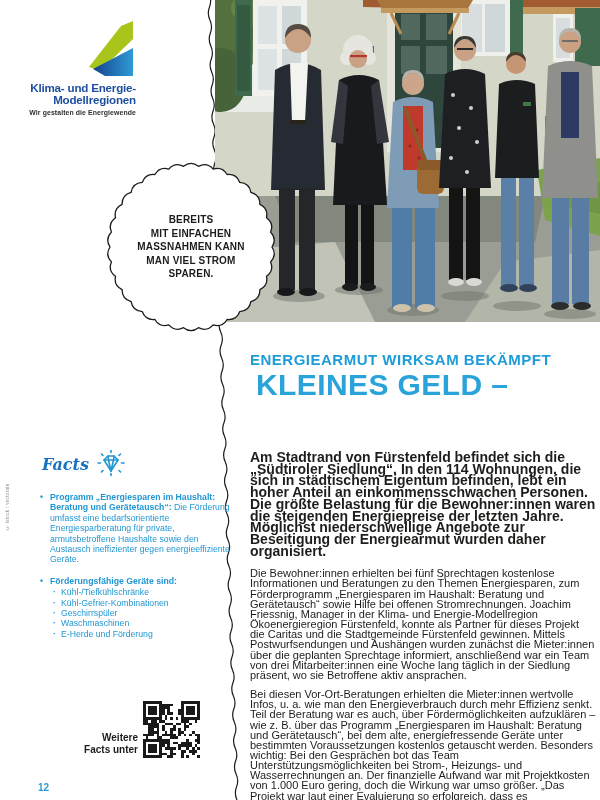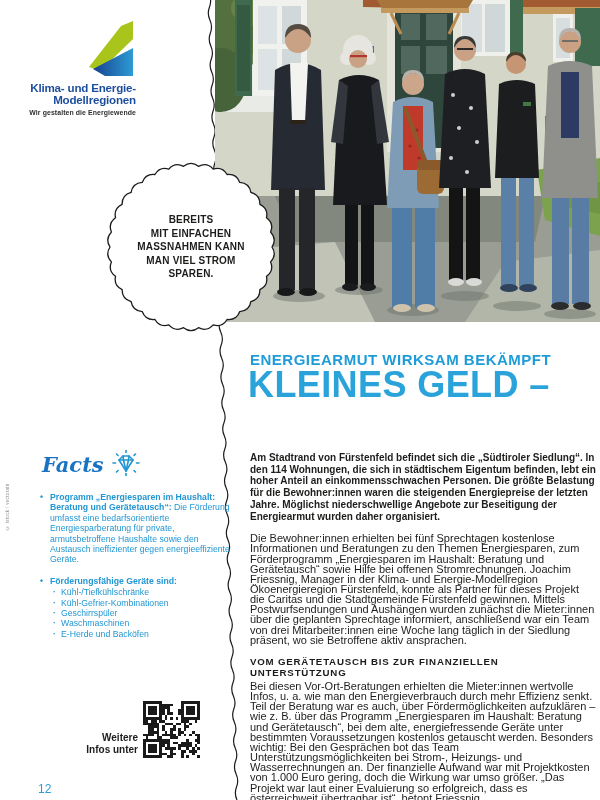--- a/index.html
+++ b/index.html
@@ -21,49 +21,49 @@
   
   .bubble{position:absolute;left:103px;top:159px;width:176px;height:176px;z-index:3;}
   .bubble svg{position:absolute;inset:0;}
   .bubble-text{position:absolute;inset:0;display:flex;flex-direction:column;align-items:center;
                justify-content:center;text-align:center;font-size:10px;font-weight:bold;
                line-height:13.6px;color:#1c1c1b;letter-spacing:.2px;}
 
   
   .kicker{position:absolute;left:250px;top:351px;font-size:15px;font-weight:bold;
           color:#1e9cd8;letter-spacing:.5px;z-index:4;}
-  .title{position:absolute;left:248px;top:371px;font-weight:800;font-size:36px;
+  .title{position:absolute;left:256px;top:371px;font-weight:800;font-size:30px;
          line-height:28.5px;letter-spacing:.4px;z-index:4;}
   .title-l1{color:#2aa3db;}
   .title-l2{color:#1c1c1b;}
   .article{position:absolute;left:250px;top:452px;width:346px;z-index:4;}
-  .lead{font-size:10px;font-weight:bold;line-height:11.7px;margin:0 0 11px 0;}
+  .lead{font-size:14px;font-weight:bold;line-height:11.7px;margin:0 0 11px 0;}
   .bodyp{font-size:11px;line-height:10.15px;margin:0 0 9px 0;}
   .subhead{font-size:9.7px;font-weight:bold;letter-spacing:.8px;margin:11px 0 3px 0;color:#1b1b1a;}
 
   
   .credit{position:absolute;left:5px;top:452px;height:78px;font-size:4.6px;color:#8c8c8c;
           writing-mode:vertical-rl;transform:rotate(180deg);letter-spacing:.3px;z-index:4;}
   .facts{position:absolute;left:40px;top:449px;width:193px;color:#2196d3;z-index:4;}
   .facts-head{display:flex;align-items:center;gap:7px;margin:0 0 13px 2px;}
   .facts-word{font-family:"DejaVu Serif","Liberation Serif",serif;font-style:italic;
-              font-weight:bold;font-size:21px;color:#1a73c2;}
+              font-weight:bold;font-size:16px;color:#1a73c2;}
   .fb{list-style:none;margin:0;padding:0;}
   .fb>li{position:relative;padding-left:10px;font-size:8.7px;line-height:10.4px;margin-bottom:11px;}
   .fb>li::before{content:"•";position:absolute;left:0;top:0;font-weight:bold;}
   .fb b{font-weight:bold;margin-top:16px;}
   .fsub{list-style:none;margin:1px 0 12px 0;padding:0 0 0 3px;}
   .fsub>li{position:relative;padding-left:8px;line-height:10.4px;}
   .fsub>li::before{content:"·";position:absolute;left:0;top:0;font-weight:bold;}
   .bold-li{font-weight:bold;}
 
   .moreinfo{position:absolute;left:40px;top:732px;width:98px;text-align:right;font-weight:bold;
             color:#1c1c1b;font-size:10px;line-height:11.5px;z-index:4;}
   .qr{position:absolute;left:143px;top:701px;width:57px;height:57px;z-index:4;background:#fff;}
-  .pagenum{position:absolute;left:38px;top:782px;font-size:12px;font-weight:normal;color:#2e9bd5;z-index:4;}
+  .pagenum{position:absolute;left:38px;top:782px;font-size:10px;font-weight:bold;color:#2e9bd5;z-index:4;}
 </style>
 </head>
 <body>
 
 <div class="page">
 
   <svg class="vline" aria-hidden="true">
     <path id="vwave-path" fill="none" stroke="#1b1b1b" stroke-width="1.2" d="M209,-6 Q212.0,0.5 209.5,7.0 Q206.9,13.5 209.9,20.0 Q212.9,26.5 210.4,33.0 Q207.8,39.5 210.8,46.0 Q213.8,52.5 211.3,59.0 Q208.7,65.5 211.7,72.0 Q214.7,78.5 212.2,85.0 Q209.6,91.5 212.6,98.0 Q215.6,104.5 213.1,111.0 Q210.5,117.5 213.5,124.0 Q216.5,130.5 214.0,137.0 Q211.4,143.5 214.4,150.0 Q217.4,156.5 214.9,163.0 Q212.3,169.5 215.3,176.0 Q218.3,182.5 215.8,189.0 Q213.2,195.5 216.2,202.0 Q219.3,208.5 216.7,215.0 Q214.1,221.5 217.1,228.0 Q220.2,234.5 217.6,241.0 Q215.0,247.5 218.0,254.0 Q221.1,260.5 218.5,267.0 Q215.9,273.5 218.9,280.0 Q222.0,286.5 219.4,293.0 Q216.8,299.5 219.8,306.0 Q222.9,312.5 220.3,319.0 Q217.7,325.5 220.7,332.0 Q223.8,338.5 221.2,345.0 Q218.6,351.5 221.6,358.0 Q224.7,364.5 222.1,371.0 Q219.5,377.5 222.5,384.0 Q225.6,390.5 223.0,397.0 Q220.4,403.5 223.5,410.0 Q226.5,416.5 223.9,423.0 Q221.3,429.5 224.4,436.0 Q227.4,442.5 224.8,449.0 Q222.2,455.5 225.3,462.0 Q228.3,468.5 225.7,475.0 Q223.1,481.5 226.2,488.0 Q229.2,494.5 226.6,501.0 Q224.0,507.5 227.1,514.0 Q230.1,520.5 227.5,527.0 Q224.9,533.5 228.0,540.0 Q231.0,546.5 228.4,553.0 Q225.8,559.5 228.9,566.0 Q231.9,572.5 229.3,579.0 Q226.7,585.5 229.8,592.0 Q232.8,598.5 230.2,605.0 Q227.7,611.5 230.7,618.0 Q233.7,624.5 231.1,631.0 Q228.6,637.5 231.6,644.0 Q234.6,650.5 232.0,657.0 Q229.5,663.5 232.5,670.0 Q235.5,676.5 232.9,683.0 Q230.4,689.5 233.4,696.0 Q236.4,702.5 233.8,709.0 Q231.3,715.5 234.3,722.0 Q237.3,728.5 234.7,735.0 Q232.2,741.5 235.2,748.0 Q238.2,754.5 235.6,761.0 Q233.1,767.5 236.1,774.0 Q239.1,780.5 236.5,787.0 Q234.0,793.5 237.0,800.0"></path>
   </svg>
 
@@ -236,21 +236,20 @@
     </div>
   </div>
 
   <div class="kicker">ENERGIEARMUT WIRKSAM BEKÄMPFT</div>
   <div class="title">
     <div class="title-l1">KLEINES GELD –</div>
   </div>
   <div class="article">
     <p class="lead">Am Stadtrand von Fürstenfeld befindet sich die „Südtiroler Siedlung“. In den 114 Wohnungen, die sich in städtischem Eigentum befinden, lebt ein hoher Anteil an einkommensschwachen Personen. Die größte Belastung für die Bewohner:innen waren die steigenden Energiepreise der letzten Jahre. Möglichst niederschwellige Angebote zur Beseitigung der Energiearmut wurden daher organisiert.</p>
     <p class="bodyp">Die Bewohner:innen erhielten bei fünf Sprechtagen kostenlose Informationen und Beratungen zu den Themen Energiesparen, zum Förderprogramm „Energiesparen im Haushalt: Beratung und Gerätetausch“ sowie Hilfe bei offenen Stromrechnungen. Joachim Friessnig, Manager in der Klima- und Energie-Modellregion Ökoenergieregion Fürstenfeld, konnte als Partner für dieses Projekt die Caritas und die Stadtgemeinde Fürstenfeld gewinnen. Mittels Postwurfsendungen und Aushängen wurden zunächst die Mieter:innen über die geplanten Sprechtage informiert, anschließend war ein Team von drei Mitarbeiter:innen eine Woche lang täglich in der Siedlung präsent, wo sie Betroffene aktiv ansprachen.</p>
-    <h3 class="subhead">VOM GERÄTETAUSCH BIS ZUR FINANZIELLEN UNTERSTÜTZUNG</h3>
     <p class="bodyp">Bei diesen Vor-Ort-Beratungen erhielten die Mieter:innen wertvolle Infos, u. a. wie man den Energieverbrauch durch mehr Effizienz senkt. Teil der Beratung war es auch, über Fördermöglichkeiten aufzuklären – wie z. B. über das Programm „Energiesparen im Haushalt: Beratung und Gerätetausch“, bei dem alte, energiefressende Geräte unter bestimmten Voraussetzungen kostenlos getauscht werden. Besonders wichtig: Bei den Gesprächen bot das Team Unterstützungsmöglichkeiten bei Strom-, Heizungs- und Wasserrechnungen an. Der finanzielle Aufwand war mit Projektkosten von 1.000 Euro gering, doch die Wirkung war umso größer. „Das Projekt war laut einer Evaluierung so erfolgreich, dass es österreichweit übertragbar ist“, betont Friessnig.</p>
   </div>
 
   <div class="credit">© istock / vectorain</div>
 
   <div class="facts">
     <div class="facts-head">
       <span class="facts-word">Facts</span>
       <svg width="30" height="30" viewBox="0 0 30 30">
         <g stroke="#2196d3" stroke-width="1.6" fill="none" stroke-linecap="round" stroke-linejoin="round">
@@ -274,29 +273,29 @@
         <b>Programm „Energiesparen im Haushalt: Beratung und Gerätetausch“:</b>
         <span>Die Förderung umfasst eine bedarfsorientierte Energiesparberatung für private, armutsbetroffene Haushalte sowie den Austausch ineffizienter gegen energieeffiziente Geräte.</span>
       </li>
       <li>
         <b>Förderungsfähige Geräte sind:</b>
         <ul class="fsub">
           <li>Kühl-/Tiefkühlschränke</li>
           <li>Kühl-Gefrier-Kombinationen</li>
           <li>Geschirrspüler</li>
           <li>Waschmaschinen</li>
-          <li>E-Herde und Backöfen</li>
+          <li>E-Herde und Förderung</li>
         </ul>
       </li>
     </ul>
   </div>
 
   <div class="moreinfo">
     <div>Weitere</div>
-    <div>Infos unter</div>
+    <div>Facts unter</div>
   </div>
   <svg class="qr" id="qr" viewBox="0 0 21 21" shape-rendering="crispEdges">
       <rect x="0" y="0" width="7" height="7" fill="#1a1a1a"></rect>
       <rect x="1" y="1" width="5" height="5" fill="#ffffff"></rect>
       <rect x="2" y="2" width="3" height="3" fill="#1a1a1a"></rect>
       <rect x="14" y="0" width="7" height="7" fill="#1a1a1a"></rect>
       <rect x="15" y="1" width="5" height="5" fill="#ffffff"></rect>
       <rect x="16" y="2" width="3" height="3" fill="#1a1a1a"></rect>
       <rect x="0" y="14" width="7" height="7" fill="#1a1a1a"></rect>
       <rect x="1" y="15" width="5" height="5" fill="#ffffff"></rect>

